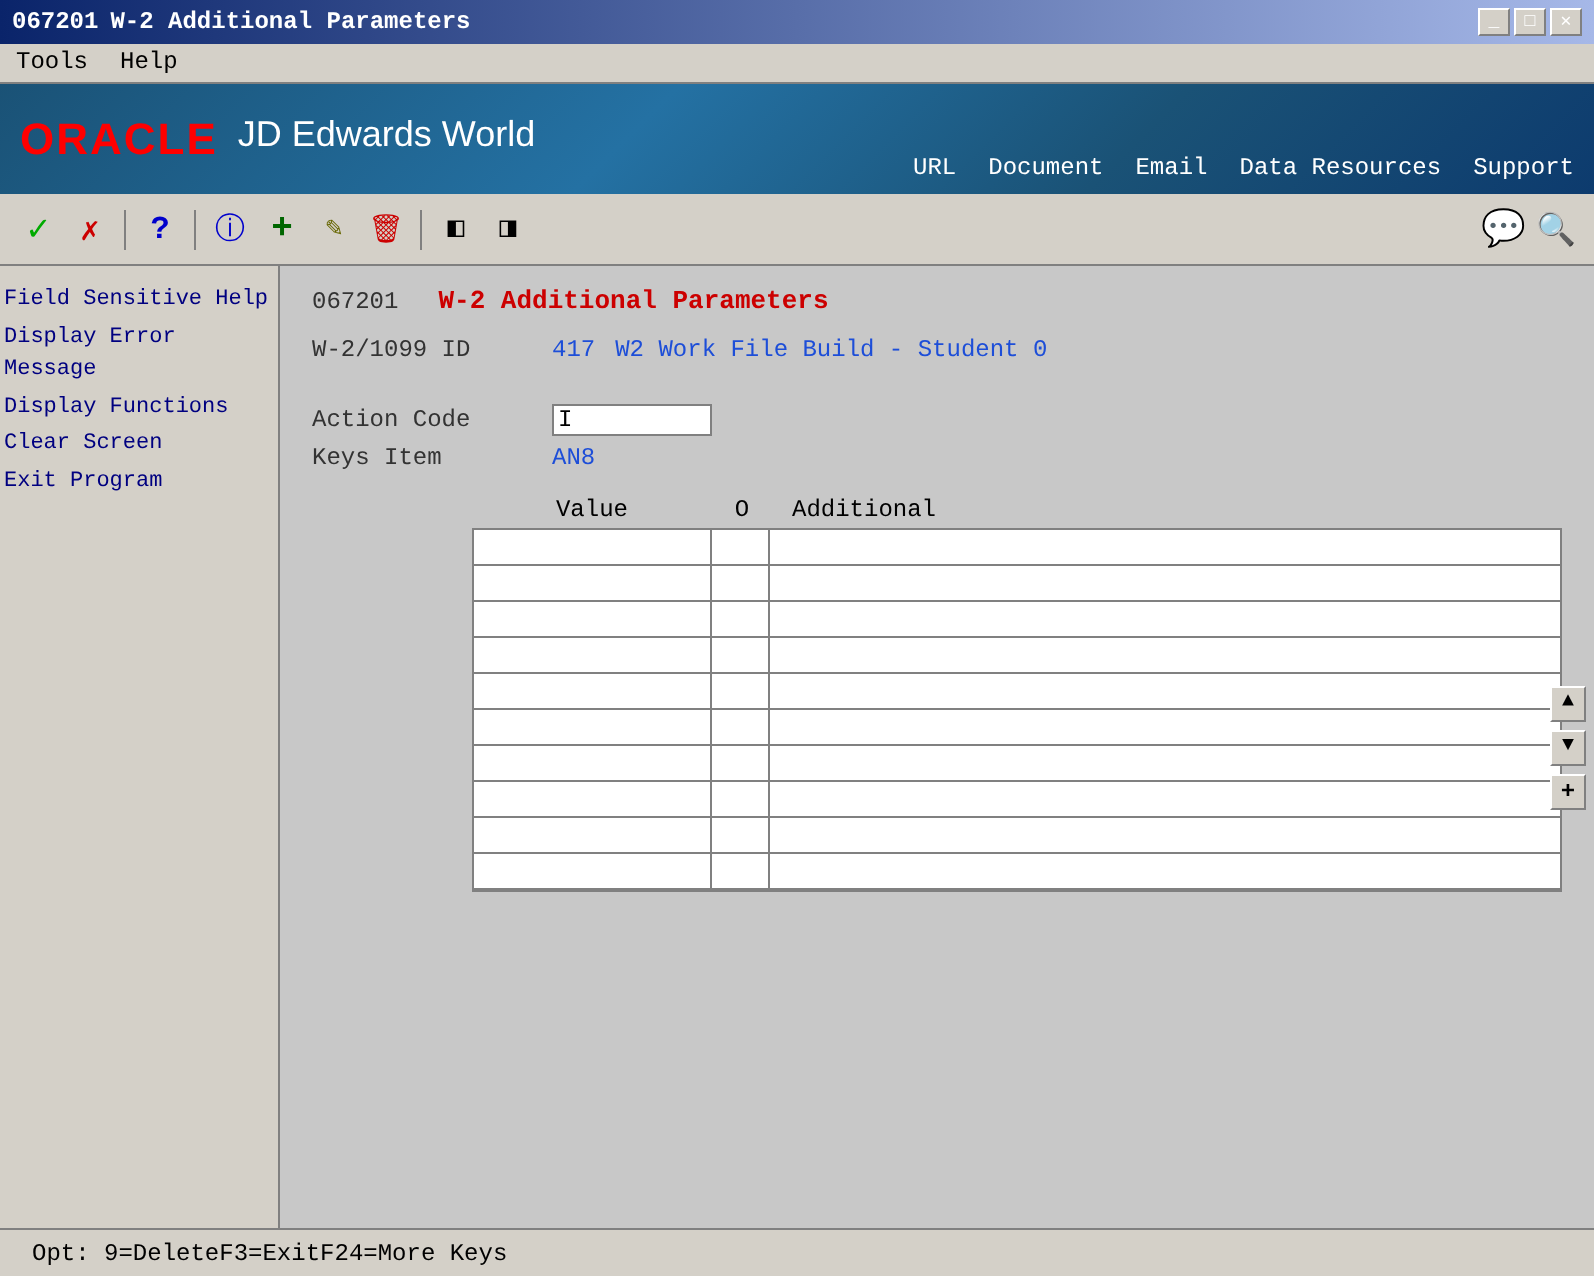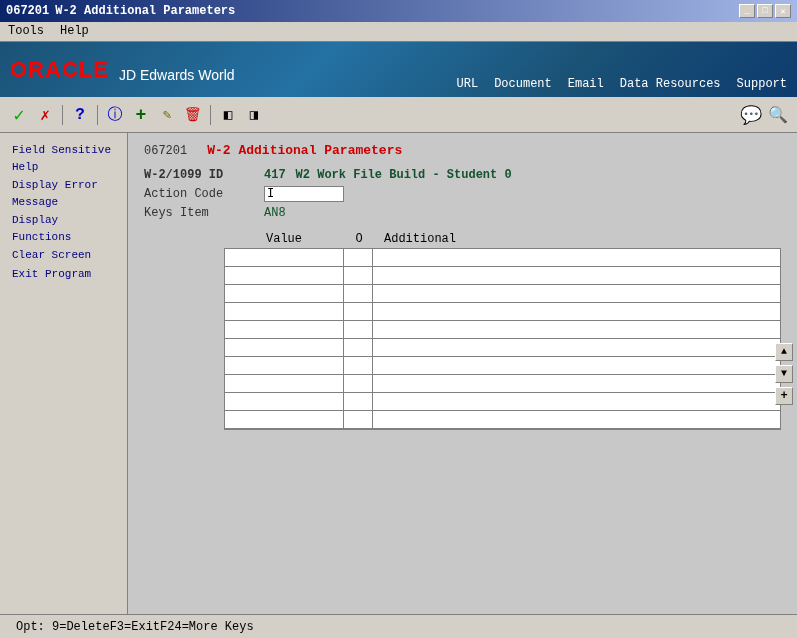--- a/index.html
+++ b/index.html
@@ -39,32 +39,32 @@
     
     .oracle-banner {
       background: linear-gradient(135deg, #1a5276 0%, #2471a3 40%, #1a5276 70%, #0d3b6e 100%);
       height: 55px;
       display: flex;
       align-items: center;
       padding: 0 10px;
       position: relative;
     }
     .oracle-logo {
-      display: flex; align-items: flex-end; gap: 4px;
+      display: flex; align-items: flex-start; gap: 4px;
     }
     .oracle-text {
       color: #ff0000;
       font-size: 22px;
       font-weight: bold;
       font-family: Arial, sans-serif;
       letter-spacing: 1px;
     }
     .jde-text {
       color: white;
-      font-size: 14px;
+      font-size: 18px;
       font-family: Arial, sans-serif;
       margin-left: 6px;
     }
     .banner-nav {
       position: absolute;
       right: 10px;
       bottom: 6px;
       display: flex;
       gap: 16px;
       font-size: 12px;
@@ -92,23 +92,23 @@
     .tb-check { color: #00aa00; font-size: 18px; }
     .tb-x { color: #cc0000; font-size: 16px; }
     .tb-question { color: #0000cc; font-size: 16px; font-weight: bold; }
     .toolbar-right { margin-left: auto; display: flex; gap: 4px; }
     .chat-icon { font-size: 18px; color: #cc6600; }
     .search-icon { font-size: 16px; color: #333; }
 
     
     .main-content { display: flex; height: calc(638px - 22px - 20px - 55px - 36px - 24px); }
     .sidebar {
-      width: 128px;
-      background: #d4d0c8;
-      padding: 8px 10px;
+      width: 140px;
+      background: #d4d0c8;
+      padding: 8px 0;
       border-right: 1px solid #808080;
       flex-shrink: 0;
     }
     .sidebar-item {
       font-size: 11px;
       color: #000080;
       cursor: pointer;
       padding: 1px 2px;
       line-height: 1.5;
     }
@@ -121,21 +121,21 @@
       position: relative;
     }
     .form-row {
       display: flex;
       align-items: center;
       margin-bottom: 4px;
     }
     .program-id { color: #333; font-size: 12px; margin-right: 20px; }
     .form-title { color: #cc0000; font-size: 13px; font-weight: bold; }
     .field-label { color: #333; font-size: 12px; width: 120px; }
-    .field-value { color: #14532d; font-size: 12px; }
+    .field-value { color: #1d4ed8; font-size: 12px; }
     .field-input {
       border: 1px solid #808080;
       background: white;
       height: 16px;
       min-width: 80px;
       font-size: 12px;
       font-family: 'Courier New', monospace;
       padding: 0 2px;
     }
 
@@ -275,21 +275,21 @@
     <div class="sidebar-item">Exit Program</div>
   </div>
 
   <div class="form-area">
 
     <div class="form-row" style="margin-bottom:10px;">
       <span class="program-id">067201</span>
       <span class="form-title">W-2 Additional Parameters</span>
     </div>
 
-    <div class="form-row" style="margin-bottom:4px;font-weight:bold;">
+    <div class="form-row" style="margin-bottom:20px;">
       <span class="field-label">W-2/1099 ID</span>
       <span class="field-value" style="margin-right:10px;">417</span>
       <span class="field-value">W2 Work File Build - Student 0</span>
     </div>
 
     <div class="form-row">
       <span class="field-label">Action Code</span>
       <input class="field-input" style="width: 30px;" value="I">
     </div>
 

